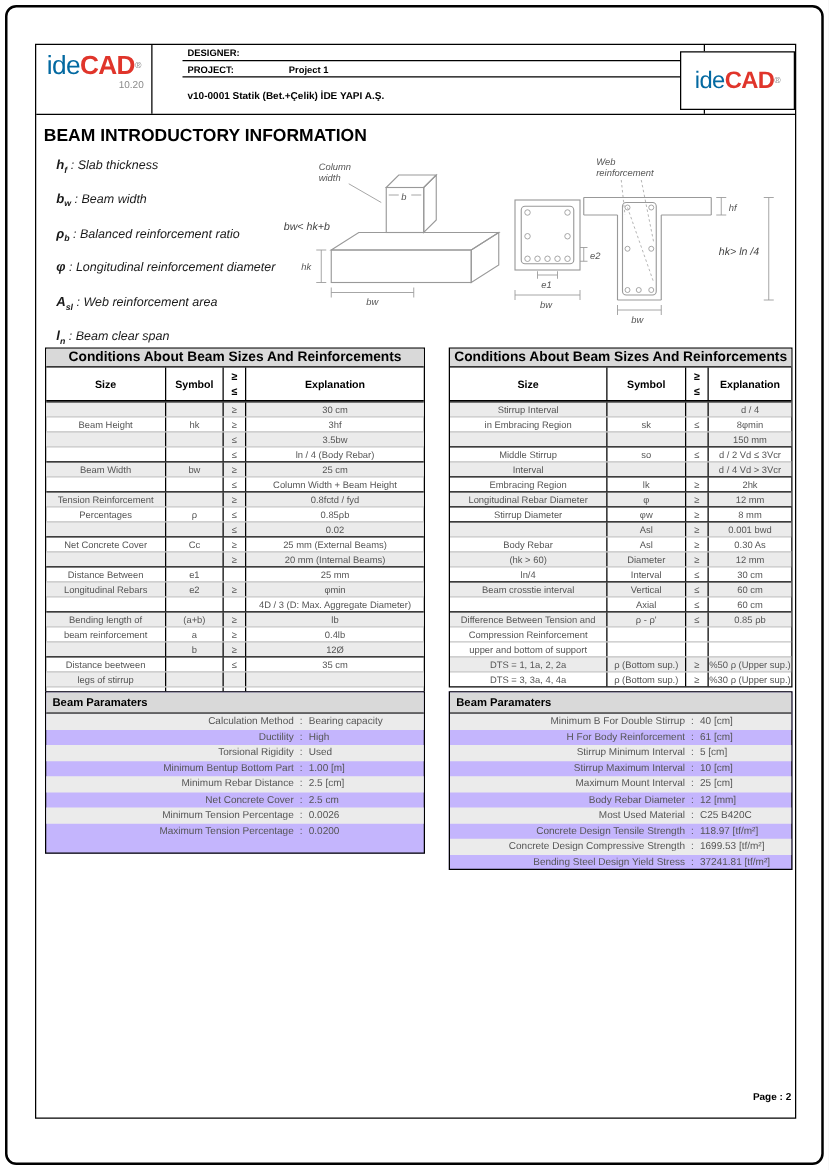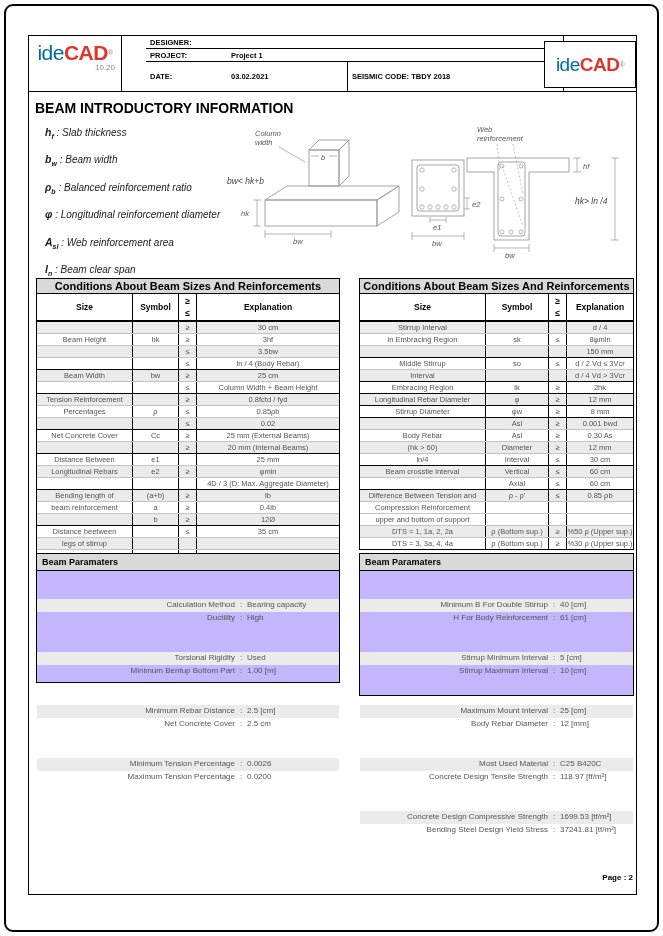--- a/index.html
+++ b/index.html
@@ -64,21 +64,21 @@
   #cond-right .c1,#cond-right .hc1{width:62px;}
   #cond-right .c2,#cond-right .hc2{width:17px;}
   #cond-right .c3,#cond-right .hc3{flex:1;}
 
   
   .params{position:absolute;top:517px;border:1.5px solid #000;background:#c4b5fd;}
   #params-left{left:7px;width:302px;height:128px;}
   #params-right{left:330px;width:273px;height:141px;}
   .p-title{background:var(--titlebar,#d9d9d9);font-weight:bold;font-size:9px;color:#000;padding:2px 5px;border-bottom:1.5px solid #000;height:12px;line-height:12px;}
   .p-row{display:flex;height:12.5px;line-height:12.5px;font-size:8px;color:#555;}
-  .p-row.stripe{background:var(--stripe,#ebebeb);margin-top:28px;}
+  .p-row.stripe{background:var(--stripe,#ebebeb);}
   .p-label{text-align:right;white-space:nowrap;}
   #params-left .p-label{width:198px;}
   #params-right .p-label{width:188px;}
   .p-colon{width:12px;text-align:center;}
   .p-value{flex:1;text-align:left;white-space:nowrap;}
 
   .page-num{position:absolute;right:30px;top:873px;font-size:8px;font-weight:bold;color:#000;}
 </style>
 </head>
 <body>
@@ -95,23 +95,21 @@
       </div>
       <div class="hdr-table">
         <div class="h-row">
           <div class="h-lab">DESIGNER:</div>
         </div>
         <div class="h-row">
           <div class="h-lab">PROJECT:</div>
           <div class="h-val">Project 1</div>
         </div>
         <div class="h-row">
-          <div class="h-lab">DATE:</div>
-          <div class="h-val">03.02.2021</div>
-          <div class="h-seis">SEISMIC CODE: TBDY 2018</div>
+          <div class="h-version">v10-0001 Statik (Bet.+Çelik) İDE YAPI A.Ş.</div>
         </div>
       </div>
     </div>
     <div class="logo-box">
       <div class="logo-main"><span class="logo-ide">ide</span><span class="logo-cad">CAD</span><span class="logo-reg">®</span></div>
     </div>
 
     <div class="sec-title">BEAM INTRODUCTORY INFORMATION</div>
 
     <div class="defs">

